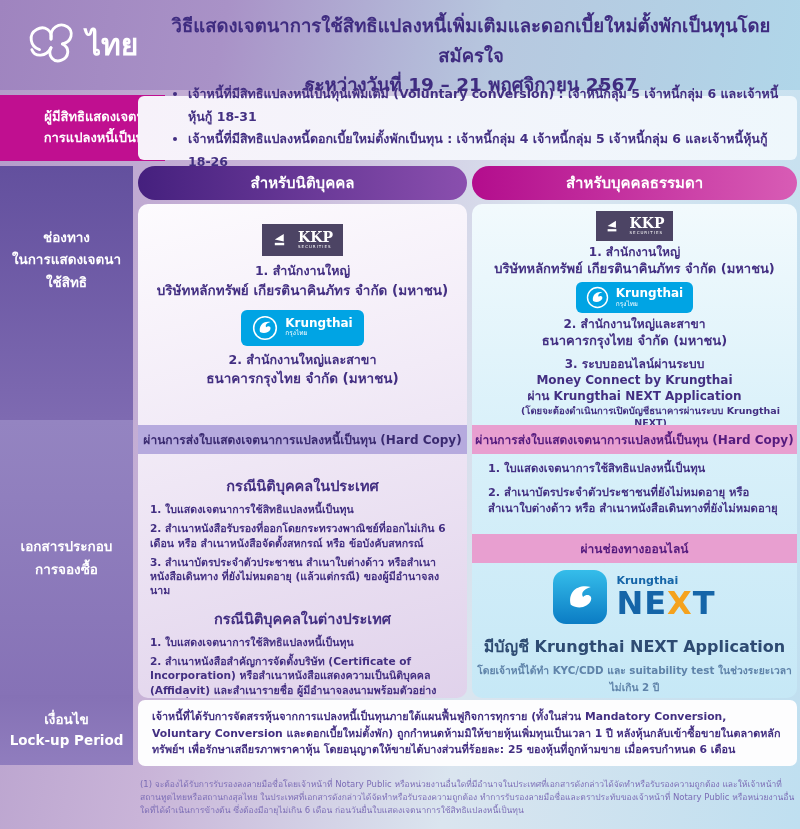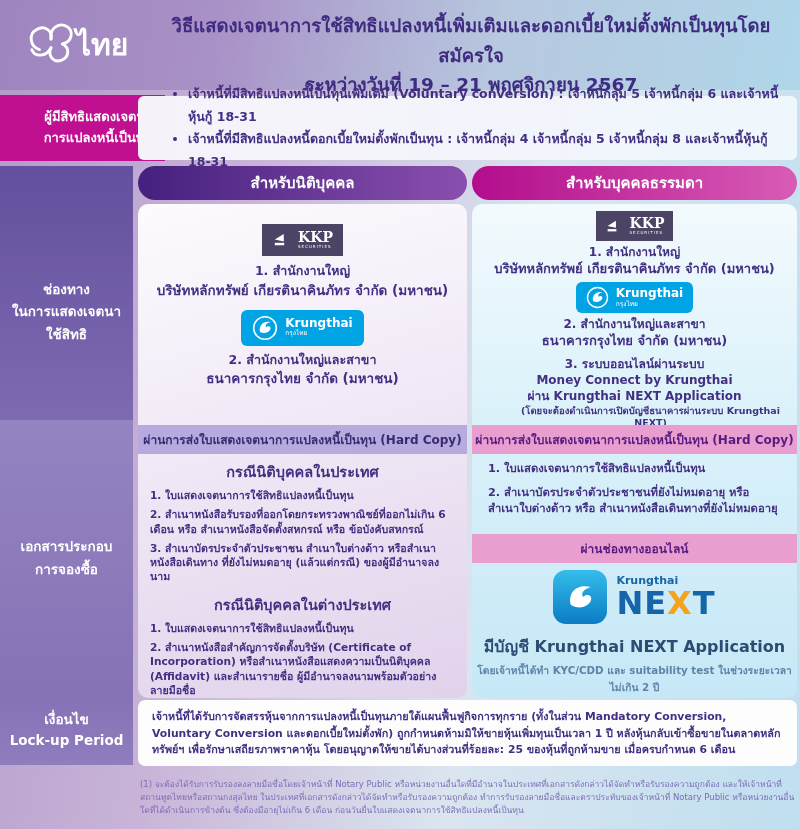--- a/index.html
+++ b/index.html
@@ -3,41 +3,41 @@
 <meta charset="utf-8">
 <style>
   html,body{margin:0;padding:0;background:#ffffff;}
   .page{position:relative;width:800px;height:829px;overflow:hidden;
         font-family:"DejaVu Sans","Liberation Sans",sans-serif;
         background:linear-gradient(100deg,#b29ac9 0%,#c9b4d8 30%,#dae5ef 62%,#bfdff0 100%);}
 
   
   .header{position:absolute;left:0;top:0;width:800px;height:90px;
           background:linear-gradient(100deg,#9f84bf 0%,#a992c7 28%,#b7c8df 62%,#b0d6e9 100%);}
-  .brand{position:absolute;left:26px;top:20px;display:flex;align-items:flex-end;color:#fff;}
+  .brand{position:absolute;left:26px;top:20px;display:flex;align-items:flex-end;gap:10px;color:#fff;}
   .brand-name{font-size:30px;font-weight:bold;font-family:"DejaVu Serif","Liberation Serif",serif;}
   .titles{position:absolute;left:150px;right:8px;top:11px;text-align:center;color:#3f2c80;font-weight:bold;}
   .title1{font-size:18.5px;line-height:1.6;}
   .title2{font-size:18.5px;line-height:1.6;}
 
   
   .elig-label{position:absolute;left:0;top:95px;width:133px;height:66px;background:#c00f90;color:#fff;
               display:flex;flex-direction:column;justify-content:center;align-items:center;
               font-size:13px;font-weight:bold;line-height:1.6;text-align:right;padding-left:32px;}
   .elig-card{position:absolute;left:138px;top:96px;width:659px;height:64px;
              background:linear-gradient(90deg,#f7f2fa,#eef7fc);border-radius:6px;
              display:flex;flex-direction:column;justify-content:center;
              padding:0 8px 0 28px;box-sizing:border-box;color:#432f82;font-weight:bold;font-size:12.5px;}
   .elig-card ul{margin:8px;padding-left:14px;}
   .elig-card li{line-height:1.8;}
 
   
   .side{position:absolute;left:0;width:133px;color:#fff;font-weight:bold;text-align:center;box-sizing:border-box;}
   .side-channels{top:166px;height:254px;background:linear-gradient(180deg,#63509e,#7e6ab1);
-                 padding-top:112px;font-size:13.5px;line-height:1.65;}
+                 padding-top:60px;font-size:13.5px;line-height:1.65;}
   .side-docs{top:420px;height:275px;background:linear-gradient(180deg,#9484c1,#8672b6);
              display:flex;flex-direction:column;justify-content:center;font-size:13.5px;line-height:1.65;}
   .side-lockup{top:695px;height:70px;background:linear-gradient(180deg,#8571b5,#907dbe);
                display:flex;flex-direction:column;justify-content:center;font-size:13.5px;line-height:1.55;}
 
   
   .col{position:absolute;top:166px;}
   .col1{left:138px;width:329px;}
   .col2{left:472px;width:325px;}
   .pill{height:34px;border-radius:17px;display:flex;align-items:center;justify-content:center;
@@ -57,21 +57,21 @@
   .ch3-note{font-size:9.5px;font-weight:bold;line-height:1.3;margin-top:1px;padding-left:32px;}
 
   .bar{position:absolute;left:0;right:0;height:29px;display:flex;align-items:center;justify-content:center;
        font-size:12px;font-weight:bold;z-index:3;}
   .bar-hard{top:221px;}
   .bar1{background:#b6aade;color:#3a2a70;}
   .bar2{background:#e89fd0;color:#551b7e;}
   .bar-online{top:330px;background:#e89fd0;color:#551b7e;}
 
   .docs1{position:absolute;left:0;right:0;top:252px;padding:0 12px;}
-  .case-header{text-align:center;font-size:14.5px;font-weight:bold;margin:4px 0 5px;}
+  .case-header{text-align:center;font-size:14.5px;font-weight:bold;margin:18px 0 5px;}
   .doc-item{font-size:10.6px;font-weight:bold;line-height:1.35;margin-bottom:5px;text-align:left;}
   .docs2{position:absolute;left:0;right:0;top:257px;padding:0 16px;}
   .docs2 .doc-item{font-size:11.3px;margin-bottom:9px;}
 
   .next-sec{position:absolute;left:0;right:0;top:366px;text-align:center;}
   .next-row{display:flex;justify-content:center;align-items:center;gap:9px;}
   .next-icon{width:54px;height:54px;border-radius:13px;background:linear-gradient(180deg,#35bdea,#0b7cc4);
              display:flex;align-items:center;justify-content:center;}
   .next-text{text-align:left;}
   .next-brand{font-size:11px;font-weight:bold;color:#1565a8;}
@@ -118,21 +118,21 @@
     </div>
   </div>
 
   <div class="elig-label">
     <span>ผู้มีสิทธิแสดงเจตนา</span>
     <span>การแปลงหนี้เป็นทุน</span>
   </div>
   <div class="elig-card">
     <ul>
       <li>เจ้าหนี้ที่มีสิทธิแปลงหนี้เป็นทุนเพิ่มเติม (Voluntary conversion) : เจ้าหนี้กลุ่ม 5 เจ้าหนี้กลุ่ม 6 และเจ้าหนี้หุ้นกู้ 18-31</li>
-      <li>เจ้าหนี้ที่มีสิทธิแปลงหนี้ดอกเบี้ยใหม่ตั้งพักเป็นทุน : เจ้าหนี้กลุ่ม 4 เจ้าหนี้กลุ่ม 5 เจ้าหนี้กลุ่ม 8 และเจ้าหนี้หุ้นกู้ 18-31</li>
+      <li>เจ้าหนี้ที่มีสิทธิแปลงหนี้ดอกเบี้ยใหม่ตั้งพักเป็นทุน : เจ้าหนี้กลุ่ม 4 เจ้าหนี้กลุ่ม 5 เจ้าหนี้กลุ่ม 6 และเจ้าหนี้หุ้นกู้ 18-26</li>
     </ul>
   </div>
 
   <div class="side side-channels">
     <div>ช่องทาง</div>
     <div>ในการแสดงเจตนา</div>
     <div>ใช้สิทธิ</div>
   </div>
   <div class="side side-docs">
     <div>เอกสารประกอบ</div>

